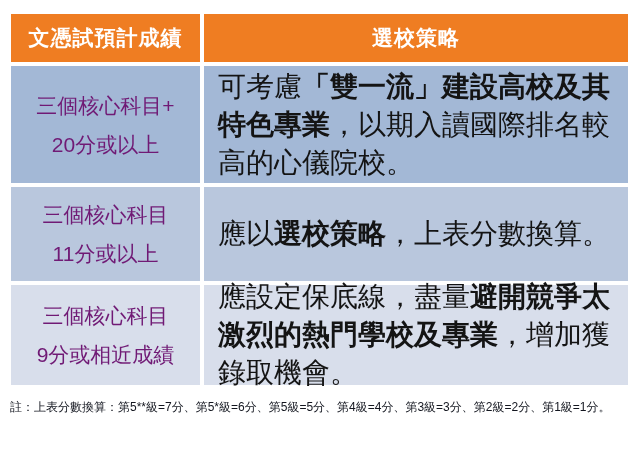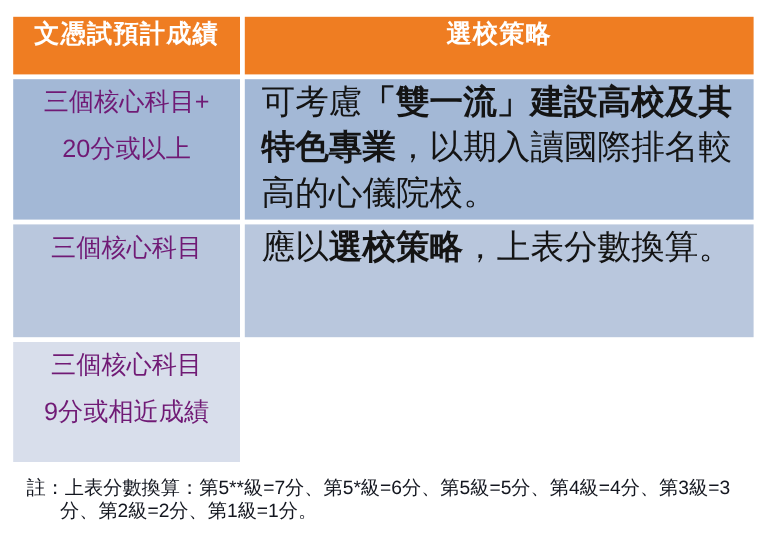--- a/index.html
+++ b/index.html
@@ -13,21 +13,21 @@
 
   .score-table {
     position: absolute;
     left: 11px; top: 14px;
     width: 617px;
     display: grid;
     grid-template-columns: 189px 424px;
     grid-template-rows: 48px 117px 94px 100px;
     gap: 4px;
   }
-  .cell { display: flex; align-items: flex-start; }
+  .cell { display: flex; align-items: center; }
 
   .hdr {
     background: #EF7D22;
     color: #ffffff;
     font-weight: bold;
     font-size: 21px;
     justify-content: center;
     letter-spacing: 1px;
   }
 
@@ -46,25 +46,25 @@
     text-align: left;
   }
   .strategy b { font-weight: bold; }
 
   .r1 { background: #A3B8D6; }
   .r2 { background: #B9C7DD; }
   .r3 { background: #D8DEEB; }
 
   .note {
     position: absolute;
-    left: 12px; top: 398px;
+    left: 0; top: 398px;
     width: 620px;
     padding-left: 38px;
     text-indent: -28px;
-    font-size: 16px;
+    font-size: 12px;
     line-height: 19px;
     color: #13161f;
   }
 </style>
 </head>
 <body>
 
 <div class="page">
 
   <div class="score-table">
@@ -82,30 +82,34 @@
         <div>20分或以上</div>
       </div>
     </div>
     <div class="cell strategy r1">
       <p><span>可考慮</span><b>「雙一流」建設高校及其特色專業</b><span>，以期入讀國際排名較高的心儀院校。</span></p>
     </div>
 
     <div class="cell score r2">
       <div>
         <div>三個核心科目</div>
+        <div>11分或以上</div>
       </div>
     </div>
     <div class="cell strategy r2">
       <p><span>應以</span><b>選校策略</b><span>，上表分數換算。</span></p>
     </div>
 
     <div class="cell score r3">
       <div>
         <div>三個核心科目</div>
         <div>9分或相近成績</div>
       </div>
     </div>
+    <div class="cell strategy r3">
+      <p><span>應設定保底線，盡量</span><b>避開競爭太激烈的熱門學校及專業</b><span>，增加獲錄取機會。</span></p>
+    </div>
 
   </div>
 
   <p class="note"><span>註：</span><span>上表分數換算：第5**級=7分、第5*級=6分、第5級=5分、第4級=4分、第3級=3分、第2級=2分、第1級=1分。</span></p>
 
 </div>
 
 </body></html>

